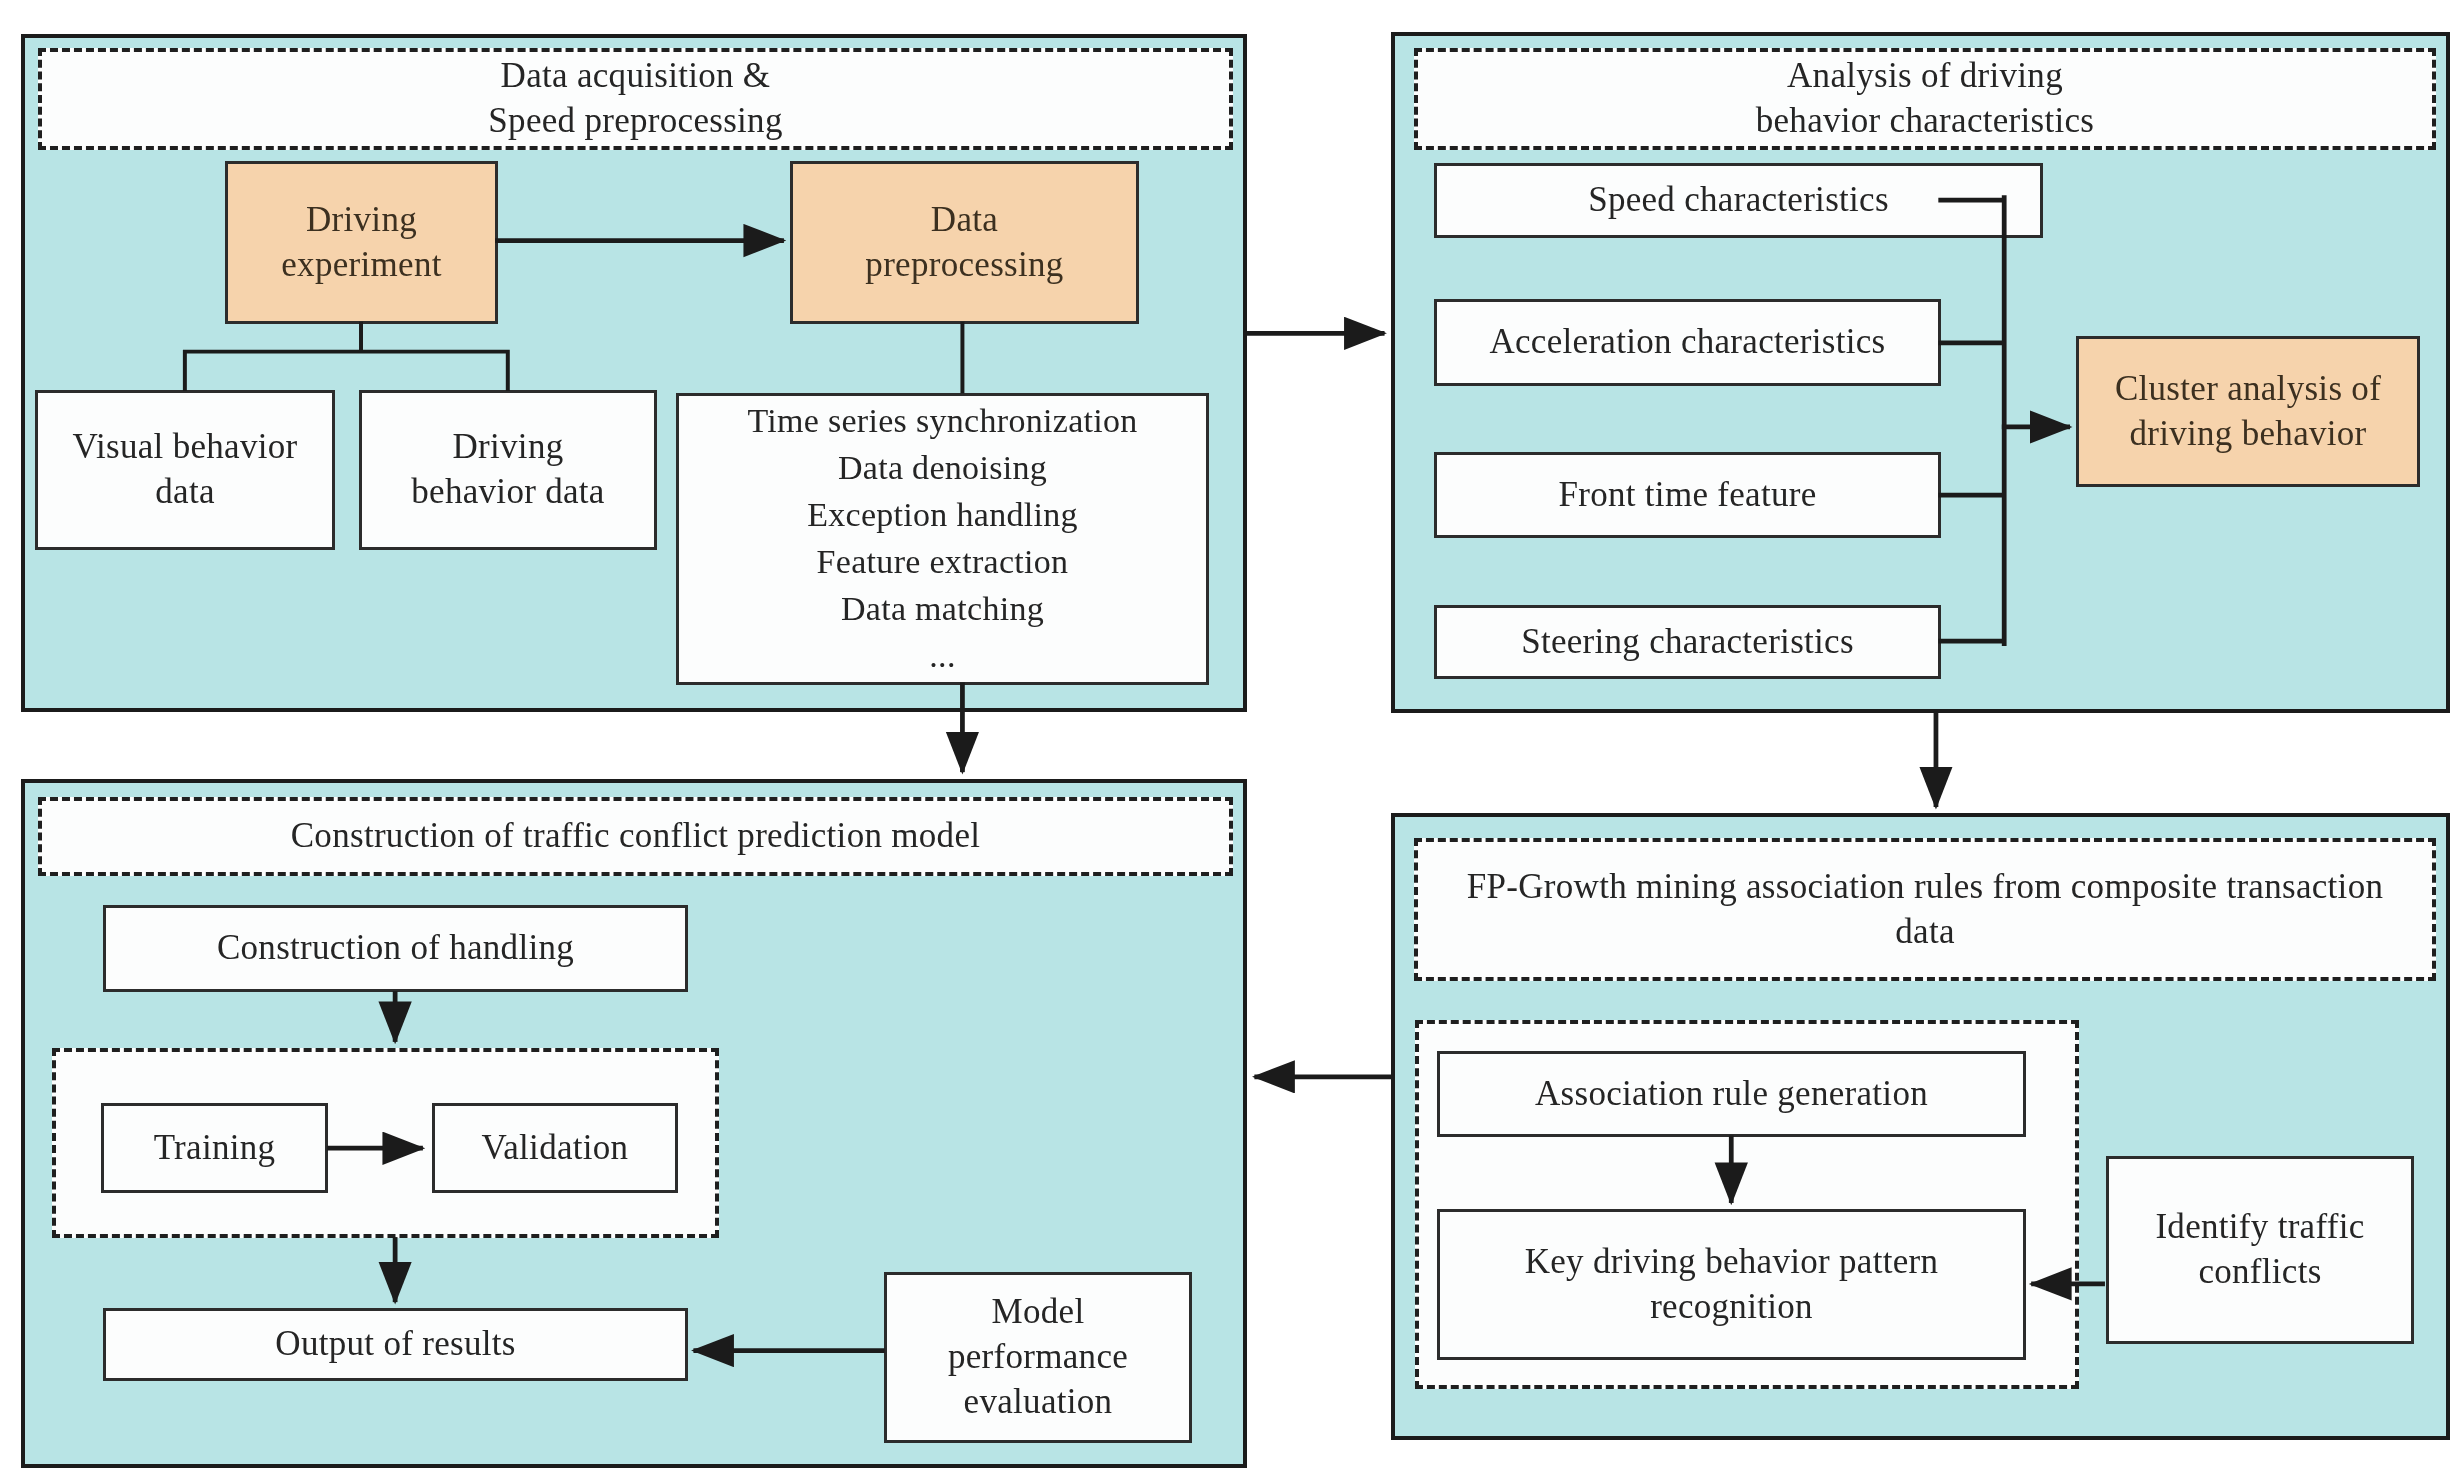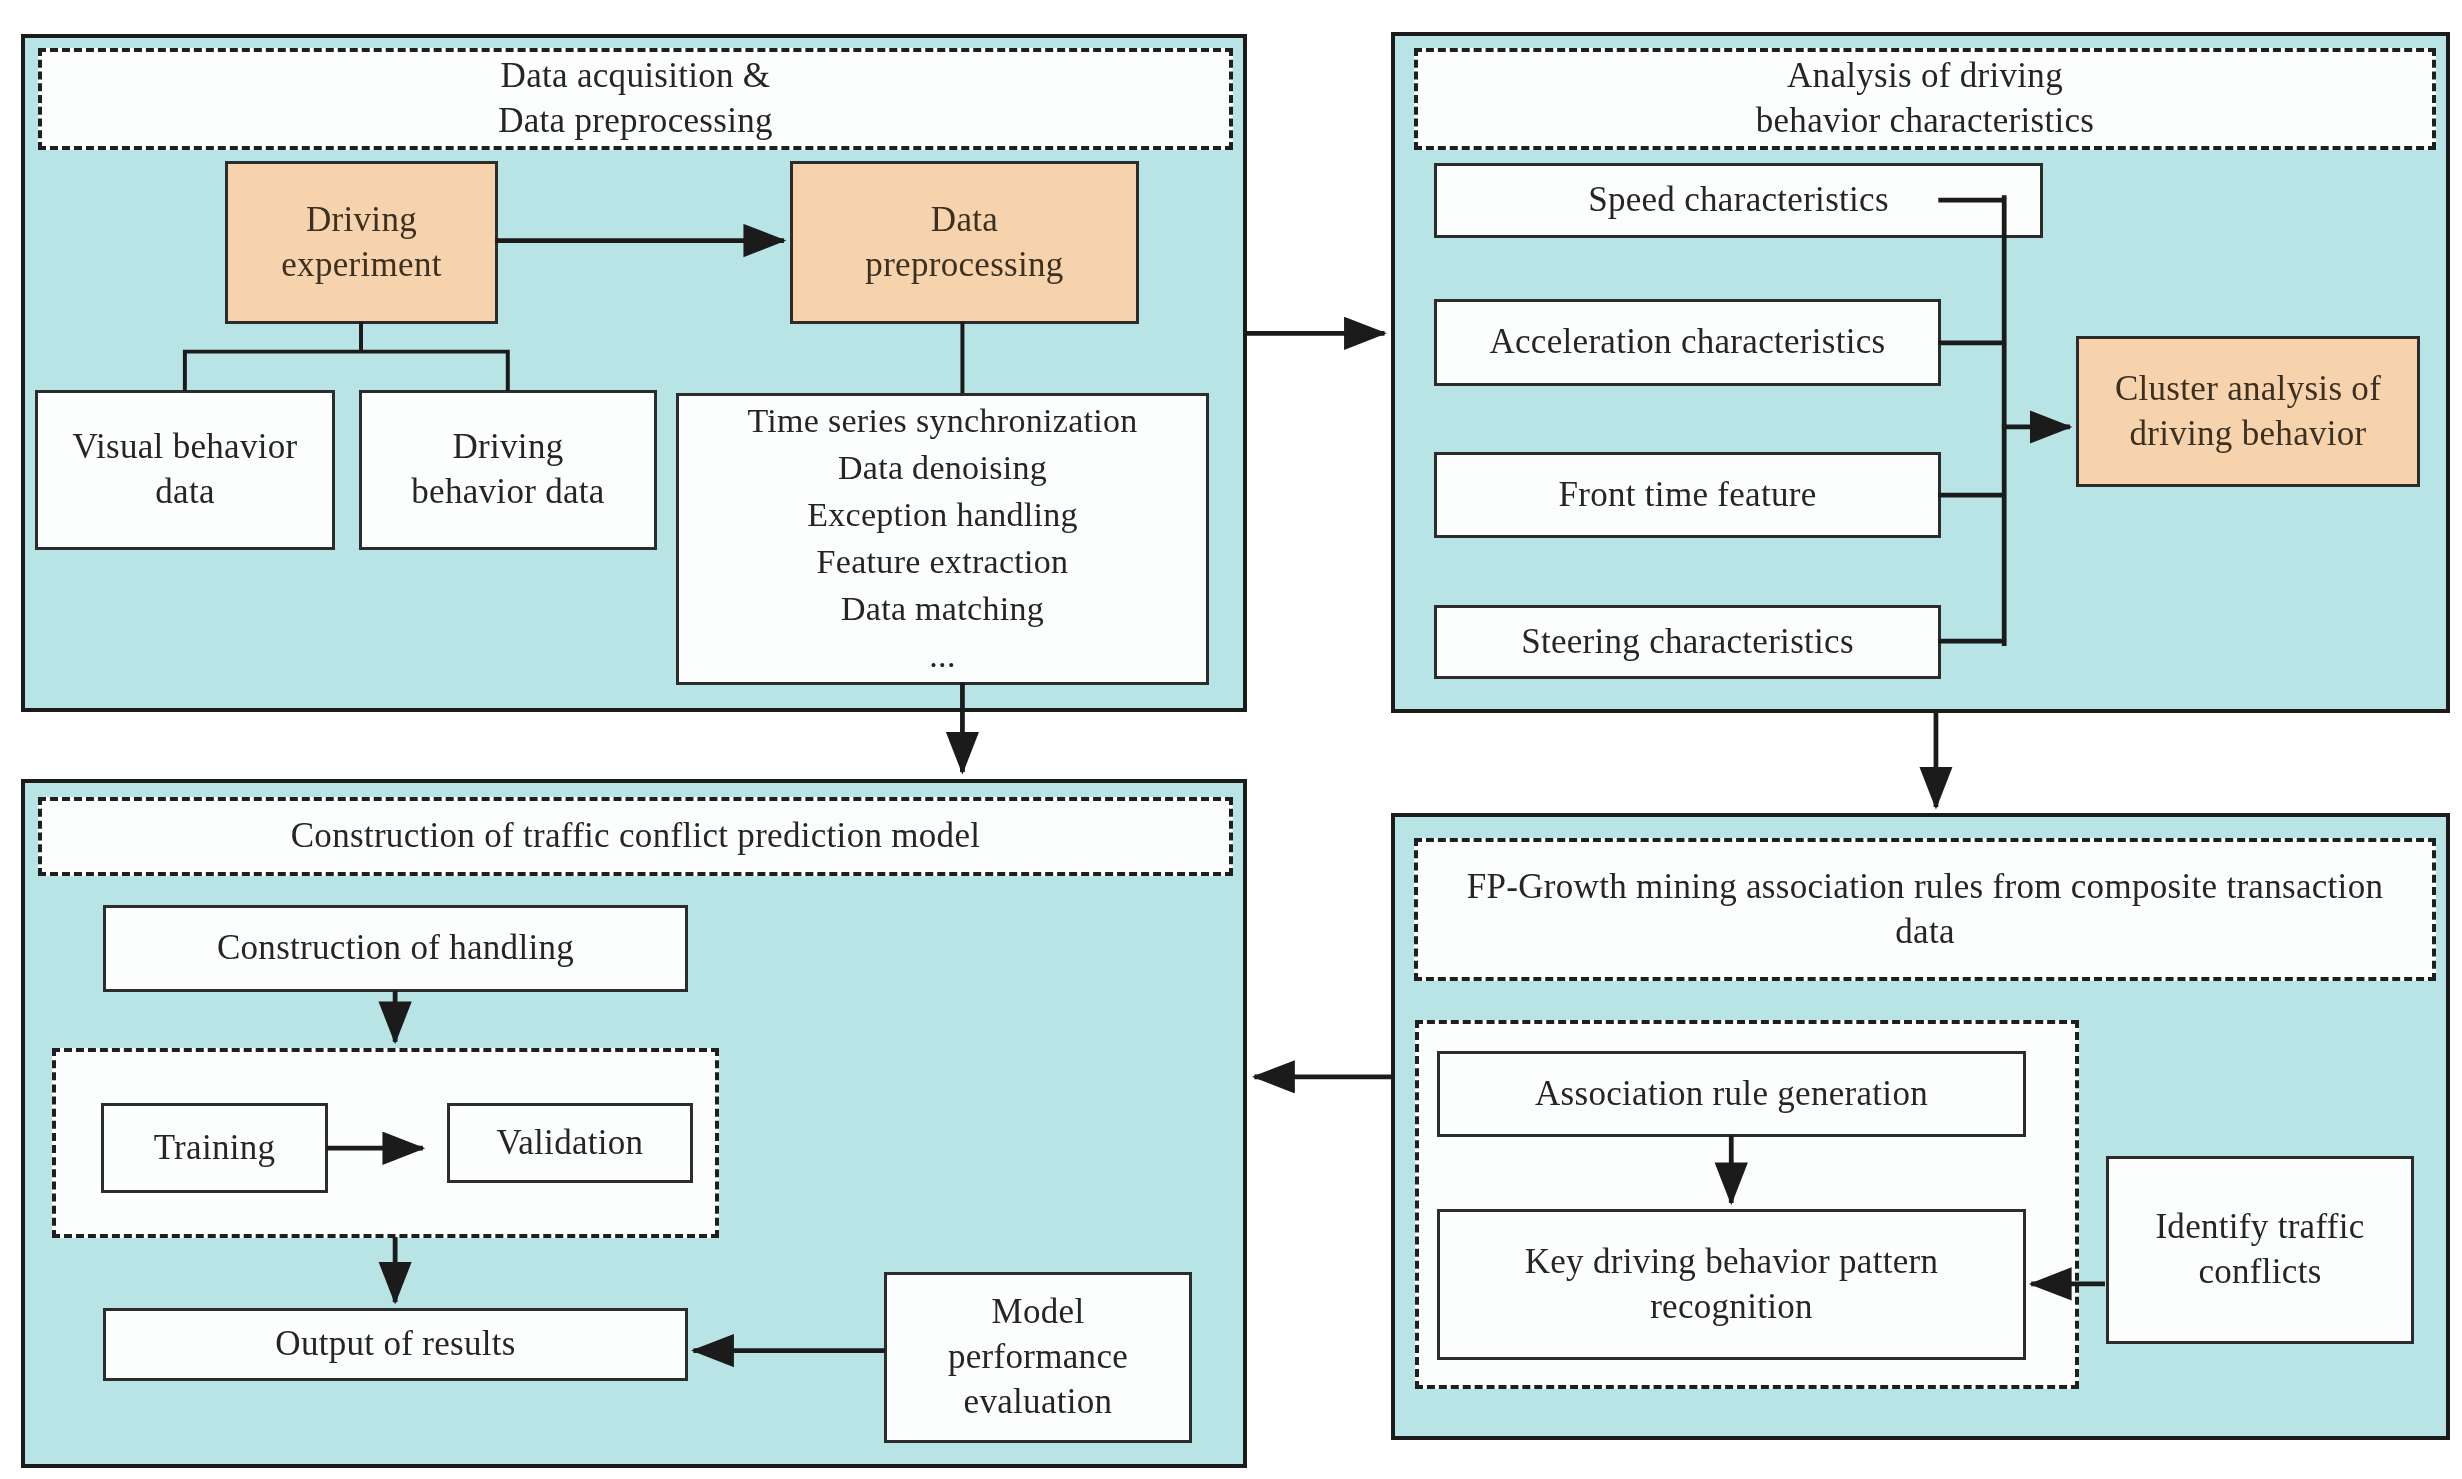--- a/index.html
+++ b/index.html
@@ -35,21 +35,21 @@
 
 <div id="canvas">
 
   <div class="panel" style="left:21.4px;top:34px;width:1226px;height:678px"></div>
   <div class="panel" style="left:1391px;top:32px;width:1059px;height:681px"></div>
   <div class="panel" style="left:21.4px;top:779px;width:1226px;height:689px"></div>
   <div class="panel" style="left:1391px;top:813px;width:1059px;height:627px"></div>
 
   <div class="box dashed" style="left:38px;top:48px;width:1195px;height:102px">
     <span>Data acquisition &amp;</span>
-    <span>Data preprocessing</span>
+    <span>Speed preprocessing</span>
   </div>
 
   <div class="box accent" style="left:225px;top:161px;width:273px;height:163px">
     <span>Driving</span>
     <span>experiment</span>
   </div>
 
   <div class="box accent" style="left:790px;top:161px;width:349px;height:163px">
     <span>Data</span>
     <span>preprocessing</span>
@@ -93,21 +93,21 @@
   </div>
 
   <div class="box dashed" style="left:38px;top:797px;width:1195px;height:79px">Construction of traffic conflict prediction model</div>
 
   <div class="box" style="left:103px;top:905px;width:585px;height:87px">Construction of handling</div>
 
   <div class="box dashed" style="left:52px;top:1048px;width:667px;height:190px"></div>
 
   <div class="box" style="left:101px;top:1103px;width:227px;height:90px">Training</div>
 
-  <div class="box" style="left:447px;top:1103px;width:246px;height:80px">Validation</div>
+  <div class="box" style="left:432px;top:1103px;width:246px;height:90px">Validation</div>
 
   <div class="box" style="left:884px;top:1272px;width:308px;height:171px">
     <span>Model</span>
     <span>performance</span>
     <span>evaluation</span>
   </div>
 
   <div class="box" style="left:103px;top:1308px;width:585px;height:73px">Output of results</div>
 
   <div class="box dashed" style="left:1414px;top:838px;width:1022px;height:143px">

